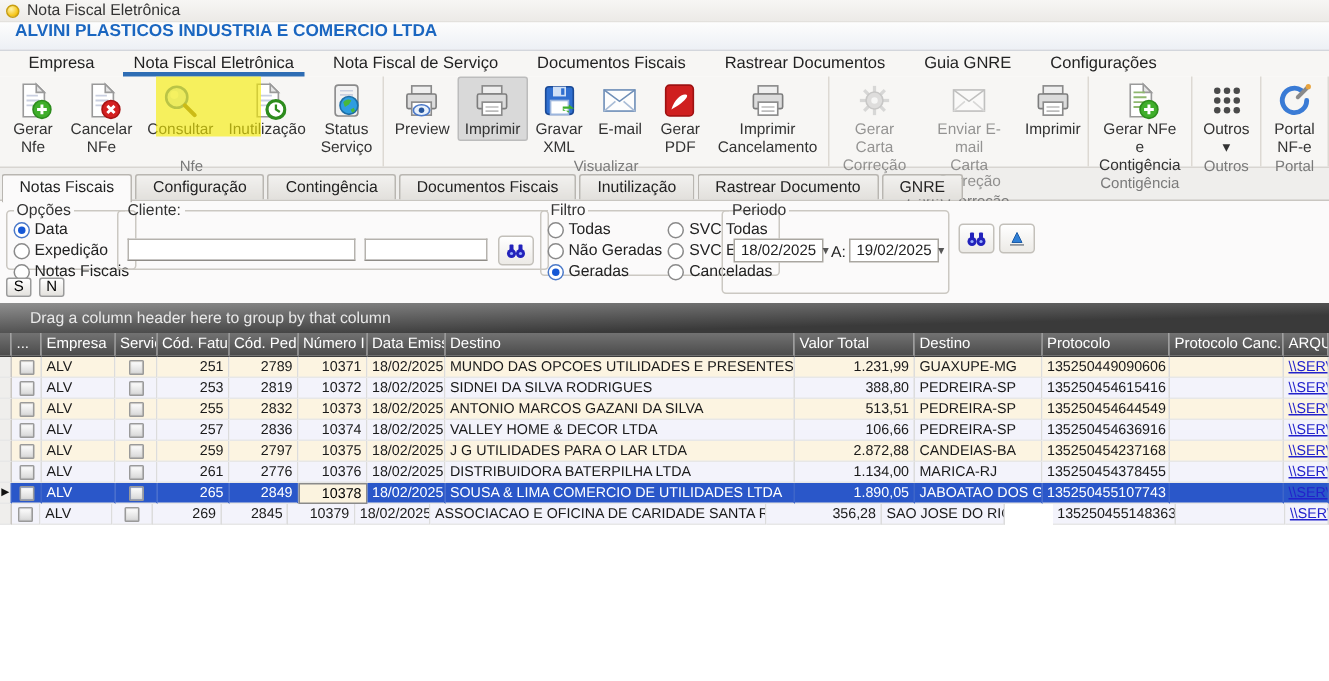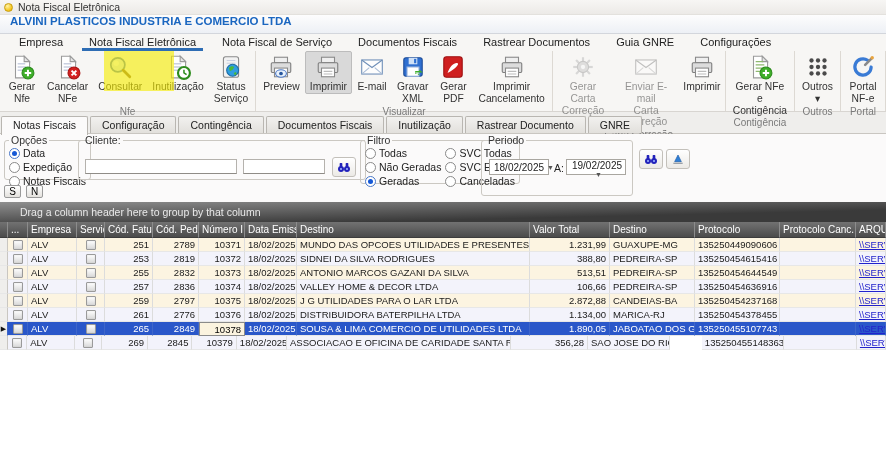--- a/index.html
+++ b/index.html
@@ -168,36 +168,36 @@
             <svg class="ric" viewBox="0 0 24 24">
               <rect x="6" y="3" width="12" height="5" fill="#efefef" stroke="#8a8a8a"></rect>
               <rect x="3" y="8" width="18" height="9" rx="1" fill="#dcdcdc" stroke="#7d7d7d"></rect>
               <rect x="6" y="13" width="12" height="8" fill="#fff" stroke="#8a8a8a"></rect>
               <path d="M8 16h8M8 18.5h8" stroke="#bcbcbc"></path>
             </svg>
             <span class="rlabel">Imprimir</span>
           </button>
           <button class="rbtn">
             <svg class="ric" viewBox="0 0 24 24">
-              <rect x="2.5" y="5.5" width="19" height="13" fill="#fdfdfd" stroke="#6f8fb8"></rect>
-              <path d="M2.5 5.5l9.5 7 9.5-7" fill="none" stroke="#6f8fb8"></path>
-              <path d="M2.5 18.5l7-6M21.5 18.5l-7-6" fill="none" stroke="#a9bcd6"></path>
-            </svg>
-            <span class="rlabel">E-mail</span>
-          </button>
-          <button class="rbtn">
-            <svg class="ric" viewBox="0 0 24 24">
               <rect x="3.5" y="3.5" width="17" height="17" rx="2" fill="#2f6fd0" stroke="#1b4a96"></rect>
               <rect x="8" y="3.5" width="8" height="6" fill="#cfe0f6"></rect>
               <rect x="13" y="4.5" width="2" height="4" fill="#2f6fd0"></rect>
               <rect x="6.5" y="12" width="11" height="8.5" fill="#fff" stroke="#9db6dd"></rect>
               <path d="M14 17h7l-3.2-2.6v1.3h-3.8v2.6h3.8v1.3z" fill="#3fae2a"></path>
             </svg>
             <span class="rlabel">Gravar
 XML</span>
+          </button>
+          <button class="rbtn">
+            <svg class="ric" viewBox="0 0 24 24">
+              <rect x="2.5" y="5.5" width="19" height="13" fill="#fdfdfd" stroke="#6f8fb8"></rect>
+              <path d="M2.5 5.5l9.5 7 9.5-7" fill="none" stroke="#6f8fb8"></path>
+              <path d="M2.5 18.5l7-6M21.5 18.5l-7-6" fill="none" stroke="#a9bcd6"></path>
+            </svg>
+            <span class="rlabel">E-mail</span>
           </button>
           <button class="rbtn">
             <svg class="ric" viewBox="0 0 24 24">
               <rect x="3.5" y="2.5" width="17" height="19" rx="2.5" fill="#cf1f1f" stroke="#9e1111"></rect>
               <path d="M7 17.5c2.2-6.5 6.5-10 9.3-9 1.4.6-.8 4.6-9.3 9z" fill="#fff"></path>
             </svg>
             <span class="rlabel">Gerar
 PDF</span>
           </button>
           <button class="rbtn">
@@ -394,21 +394,21 @@
       </div>
     </fieldset>
 
     <fieldset style="left:481px; top:0; width:152px; height:62px;">
       <legend>Periodo</legend>
       <div class="combo" style="left:7px; top:13px; width:60px;">
           <span>18/02/2025</span>
           <span class="arrow">▼</span>
         </div>
       <span style="position:absolute; left:72px; top:16px; font-size:10.5px;">A:</span>
-      <div class="combo" style="left:84px; top:13px; width:60px;flex-direction:column;">
+      <div class="combo" style="left:84px; top:13px; width:60px;">
           <span>19/02/2025</span>
           <span class="arrow">▼</span>
         </div>
     </fieldset>
 
     <button class="toolbtn" style="left:639px; top:15px;">
         <svg viewBox="0 0 24 24">
           <rect x="5.5" y="6" width="4" height="6" rx="1" fill="#2222bb"></rect>
           <rect x="14.5" y="6" width="4" height="6" rx="1" fill="#2222bb"></rect>
           <circle cx="7.5" cy="15" r="4.5" fill="#2222bb"></circle>

